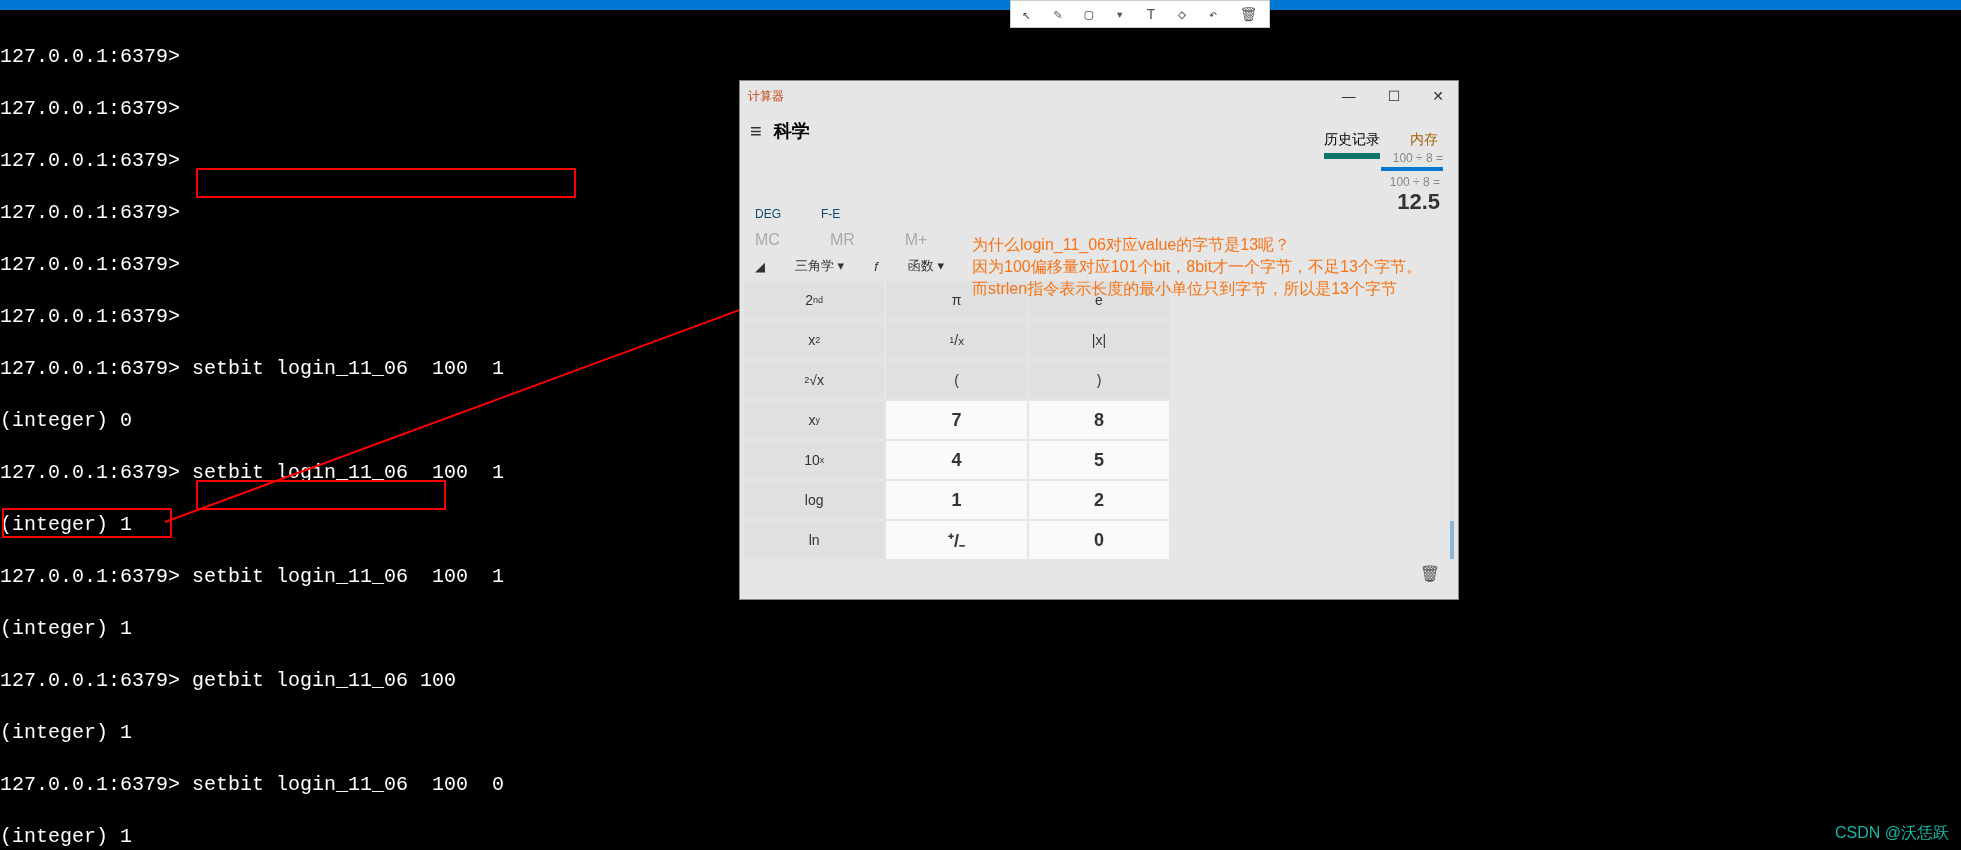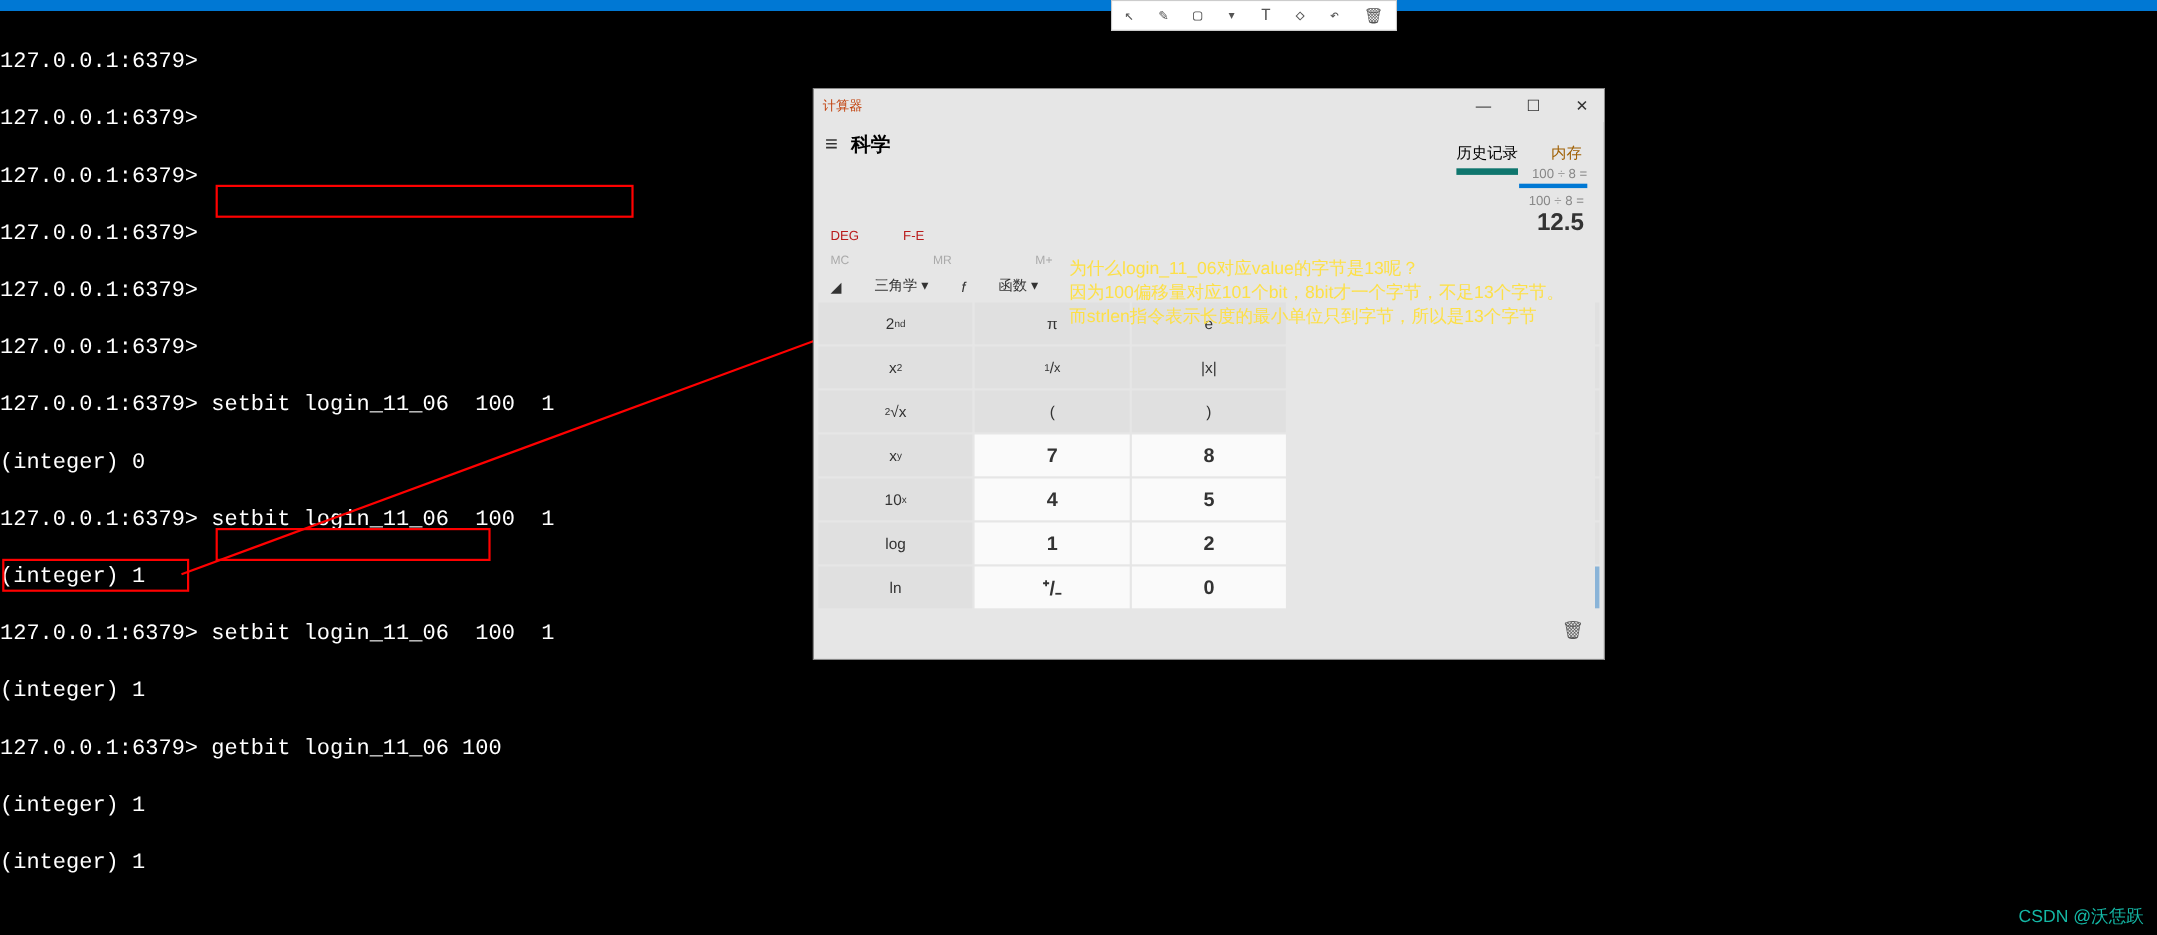--- a/index.html
+++ b/index.html
@@ -109,28 +109,28 @@
   background: #0078d4;
   color: #fff;
   display: inline-block;
   padding: 0 4px;
 }
 .calc-row-modes {
   display: flex;
   padding: 0 15px;
   gap: 40px;
   font-size: 12px;
-  color: #b91c1c;
+  color: #0c4a6e;
   margin-bottom: 10px;
 }
 .calc-row-mem {
   display: flex;
   padding: 0 15px;
-  gap: 76px;
-  font-size: 11px;
+  gap: 50px;
+  font-size: 16px;
   color: #aaa;
   margin-bottom: 8px;
 }
 .calc-row-func {
   display: flex;
   padding: 0 15px;
   gap: 30px;
   font-size: 13px;
   color: #333;
   align-items: center;
@@ -171,21 +171,21 @@
   bottom: 8px;
   right: 10px;
   cursor: pointer;
   color: #555;
   font-size: 16px;
 }
 .annotation {
   position: absolute;
   left: 972px;
   top: 234px;
-  color: #fde047;
+  color: #f97316;
   font-size: 16px;
   font-family: "Microsoft YaHei", Arial, sans-serif;
   line-height: 22px;
   z-index: 50;
 }
 .toolbar {
   position: absolute;
   top: 0;
   left: 1010px;
   width: 260px;
@@ -222,20 +222,21 @@
 <span class="term-line">127.0.0.1:6379&gt;</span>
 <span class="term-line">127.0.0.1:6379&gt;</span>
 <span class="term-line">127.0.0.1:6379&gt; setbit login_11_06  100  1</span>
 <span class="term-line">(integer) 0</span>
 <span class="term-line">127.0.0.1:6379&gt; setbit login_11_06  100  1</span>
 <span class="term-line">(integer) 1</span>
 <span class="term-line">127.0.0.1:6379&gt; setbit login_11_06  100  1</span>
 <span class="term-line">(integer) 1</span>
 <span class="term-line">127.0.0.1:6379&gt; getbit login_11_06 100</span>
 <span class="term-line">(integer) 1</span>
+<span class="term-line">127.0.0.1:6379&gt; setbit login_11_06  100  0</span>
 <span class="term-line">(integer) 1</span>
 
 
 
 
 
 </div>
 
 <div class="box1"></div>
 <div class="box2"></div>

